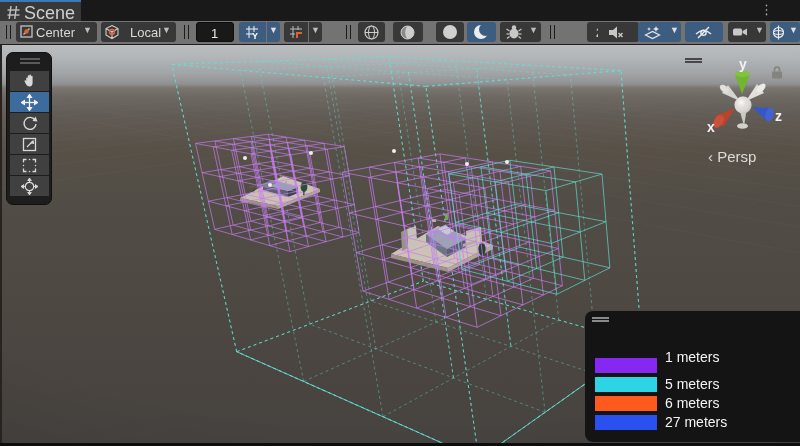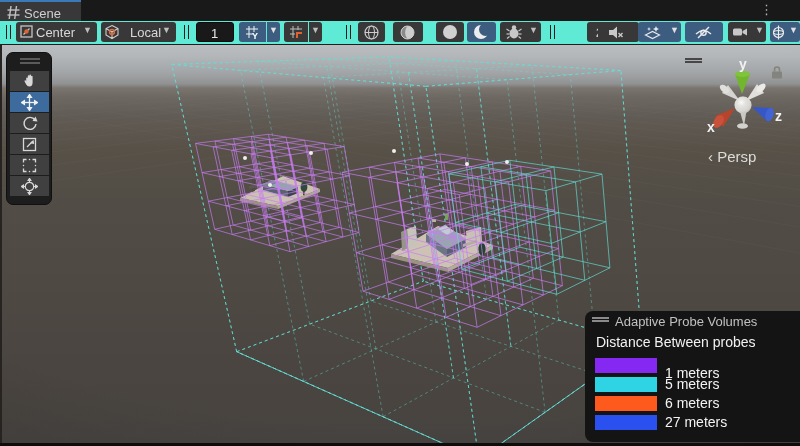--- a/index.html
+++ b/index.html
@@ -1,20 +1,20 @@
 <!DOCTYPE html>
 <html><head><meta charset="utf-8"><style>
 * { margin:0; padding:0; box-sizing:border-box; }
 body { width:800px; height:446px; font-family:"Liberation Sans",sans-serif; background:#191919; overflow:hidden; position:relative; }
 .tabbar { position:absolute; left:0; top:0; width:800px; height:21px; background:#191919; }
-.tab { position:absolute; left:0; top:0; width:81px; height:21px; background:#383838; border-top:2px solid #3b79bc; color:#cfcfcf; font-size:13px; line-height:19px; }
+.tab { position:absolute; left:0; top:0; width:81px; height:21px; background:#383838; border-top:2px solid #3b79bc; color:#cfcfcf; font-size:18px; line-height:19px; }
 .tab .ticon { position:absolute; left:7px; top:4px; }
 .tab .tlabel { position:absolute; left:24px; top:2px; }
 .dots { position:absolute; right:27px; top:2px; color:#b5b5b5; font-size:13px; letter-spacing:0; }
-.toolbar { position:absolute; left:0; top:21px; width:800px; height:23px; background:#5eead4; }
+.toolbar { position:absolute; left:0; top:21px; width:800px; height:23px; background:#737373; }
 .btn { position:absolute; top:1px; height:20px; background:#383838; border-radius:3px; color:#d8d8d8; font-size:13px; }
 .btn.sel { background:#3d5d80; }
 .sep { position:absolute; top:4px; width:5px; height:14px; border-left:1px solid #1d1d1d; border-right:1px solid #1d1d1d; }
 .viewport { position:absolute; left:0; top:44px; width:800px; height:399px; overflow:hidden; border-top:1px solid #201d1c; border-left:2px solid #262321;
   background:linear-gradient(to bottom, #bbbec0 0%, #b3b6b8 3%, #a2a5a7 7%, #909193 9.8%, #7a756f 10.8%, #6e6862 13%, #615b55 18%, #575148 26%, #514c45 40%, #4e4943 60%, #4a4540 80%, #474340 100%); }
 .vign { position:absolute; inset:0; background:radial-gradient(ellipse 120% 100% at 50% 40%, rgba(0,0,0,0) 55%, rgba(0,0,0,0.18) 100%); }
 .palette { position:absolute; left:4px; top:7px; width:46px; height:153px; background:#1d1d1d; border-radius:7px; border:1px solid #101010; }
 .palette .ph { position:absolute; left:13px; top:5px; width:20px; height:6px; border-top:2px solid #5a5a5a; border-bottom:2px solid #5a5a5a; }
 .tool { position:absolute; left:3px; width:39px; height:20px; background:#404040; }
 .tool.sel { background:#3e6b9e; }
@@ -574,24 +574,22 @@
     </div>
   </div>
   <div style="position:absolute;left:683px;top:13px;width:17px;height:5px;border-top:2px solid #47474a;border-bottom:2px solid #47474a;"></div>
   <svg width="14" height="15" viewBox="0 0 14 15" style="position:absolute;left:768px;top:20px">
       <rect x="2" y="6.5" width="10" height="7" rx="1" fill="#84847f"></rect>
       <path d="M4.5 6.5 L4.5 4.5 A2.5 2.5 0 0 1 9.5 4.5 L9.5 6.5" fill="none" stroke="#84847f" stroke-width="1.6"></path>
     </svg>
   <div style="position:absolute;left:706px;top:103px;color:#dcdcda;font-size:15px;">‹ Persp</div>
   <div class="legend">
     <div class="lh"></div>
-    <div class="ltitle">Adaptive Probe Volumes</div>
-    <div class="lsub">Distance Between probes</div>
     <div class="sw" style="top:47px;background:#8428f2"></div>
-      <div class="swl" style="top:54px;text-align:center;">1 meters</div>
+      <div class="swl" style="top:38px;text-align:center;">1 meters</div>
     <div class="sw" style="top:66px;background:#2fd4e4"></div>
       <div class="swl" style="top:65px;">5 meters</div>
     <div class="sw" style="top:85px;background:#ff5a1e"></div>
       <div class="swl" style="top:84px;">6 meters</div>
     <div class="sw" style="top:104px;background:#2b50f0"></div>
       <div class="swl" style="top:103px;text-align:right;">27 meters</div>
   </div>
 </div>
 <div style="position:absolute;left:0;top:443px;width:800px;height:3px;background:#0d0d0d;"></div>
 </body></html>

